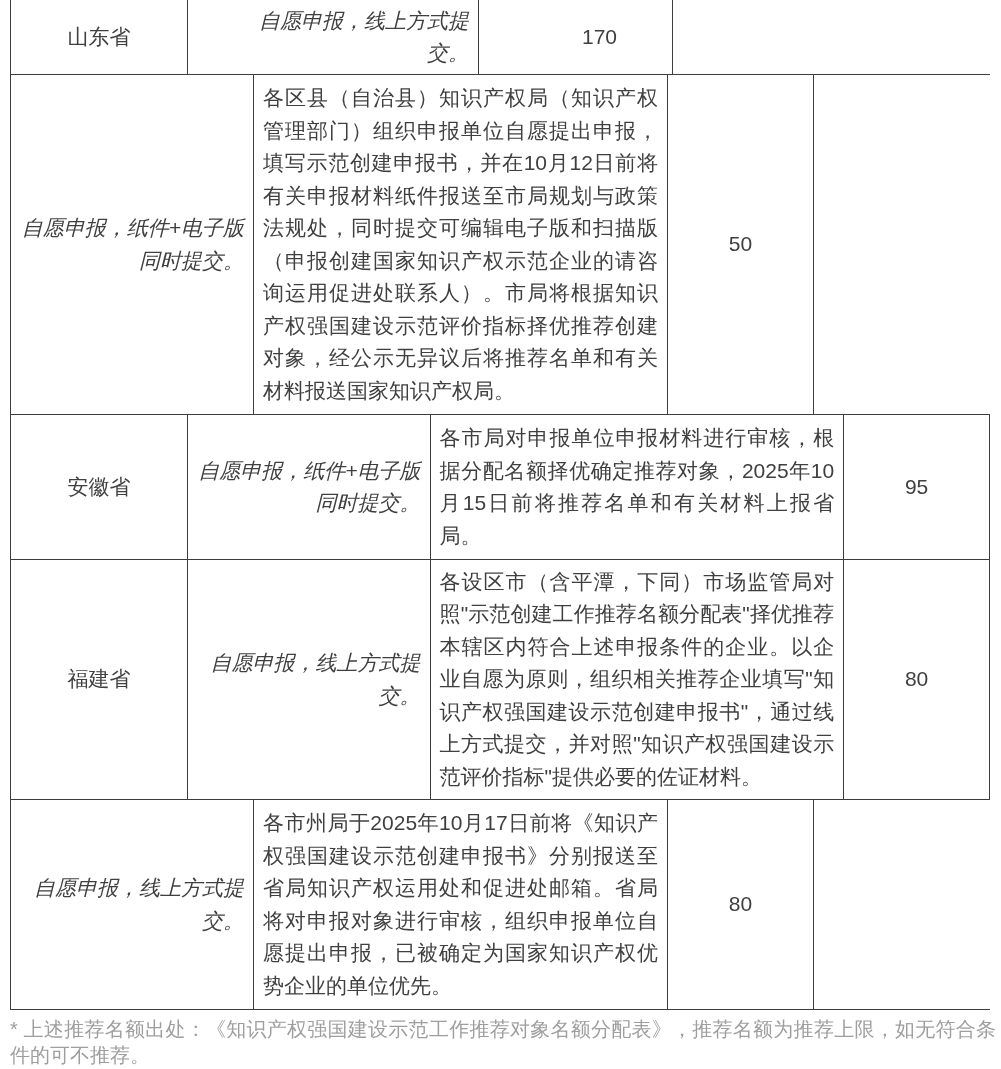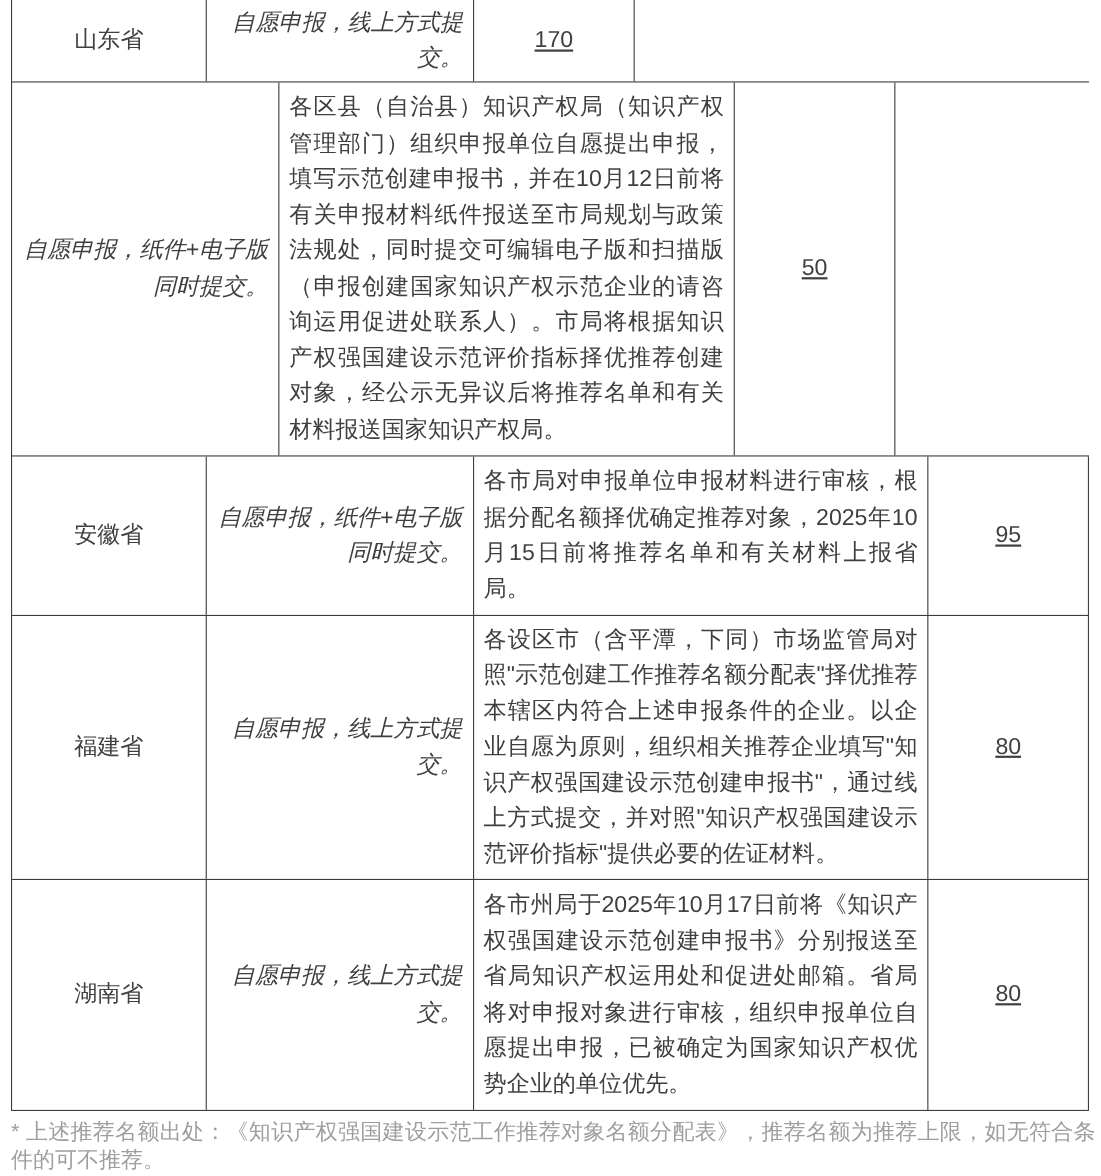--- a/index.html
+++ b/index.html
@@ -29,21 +29,21 @@
     color: #3f3f3f;
     font-size: 21px;
     line-height: 32.5px;
   }
 
   .trow {
     display: flex;
     width: 100%;
     border-bottom: 1px solid #3d3d3d;
   }
-  .trow.r1 { height: 75px; }
+  .trow.r1 { height: 75px; gap: 48px; }
   .trow.r2 { height: 340px; }
   .trow.r3 { height: 145px; }
   .trow.r4 { height: 240px; }
   .trow.r5 { height: 210px; }
 
   .cell {
     border-right: 1px solid #3d3d3d;
     display: flex;
     align-items: center;
     overflow: hidden;
@@ -63,21 +63,20 @@
   .c-process {
     width: 414px;
     padding: 6px 9px;
     justify-content: flex-start;
     text-align: justify;
   }
   .c-quota {
     width: 146px;
     justify-content: center;
     text-align: center;
-    text-decoration: underline;
   }
 
   .footnote {
     position: absolute;
     left: 10px;
     top: 1016px;
     width: 986px;
     color: #9e9e9e;
     font-size: 20px;
     line-height: 26px;
@@ -125,21 +124,20 @@
       <div class="cell c-method">
           <span>自愿申报，线上方式提交。</span>
         </div>
       <div class="cell c-process">
           <span>各设区市（含平潭，下同）市场监管局对照"示范创建工作推荐名额分配表"择优推荐本辖区内符合上述申报条件的企业。以企业自愿为原则，组织相关推荐企业填写"知识产权强国建设示范创建申报书"，通过线上方式提交，并对照"知识产权强国建设示范评价指标"提供必要的佐证材料。</span>
         </div>
       <div class="cell c-quota">80</div>
     </div>
 
     <div class="trow r5">
-      <div class="cell c-province">湖南省</div>
       <div class="cell c-method">
           <span>自愿申报，线上方式提交。</span>
         </div>
       <div class="cell c-process">
           <span>各市州局于2025年10月17日前将《知识产权强国建设示范创建申报书》分别报送至省局知识产权运用处和促进处邮箱。省局将对申报对象进行审核，组织申报单位自愿提出申报，已被确定为国家知识产权优势企业的单位优先。</span>
         </div>
       <div class="cell c-quota">80</div>
     </div>
 
   </div>

